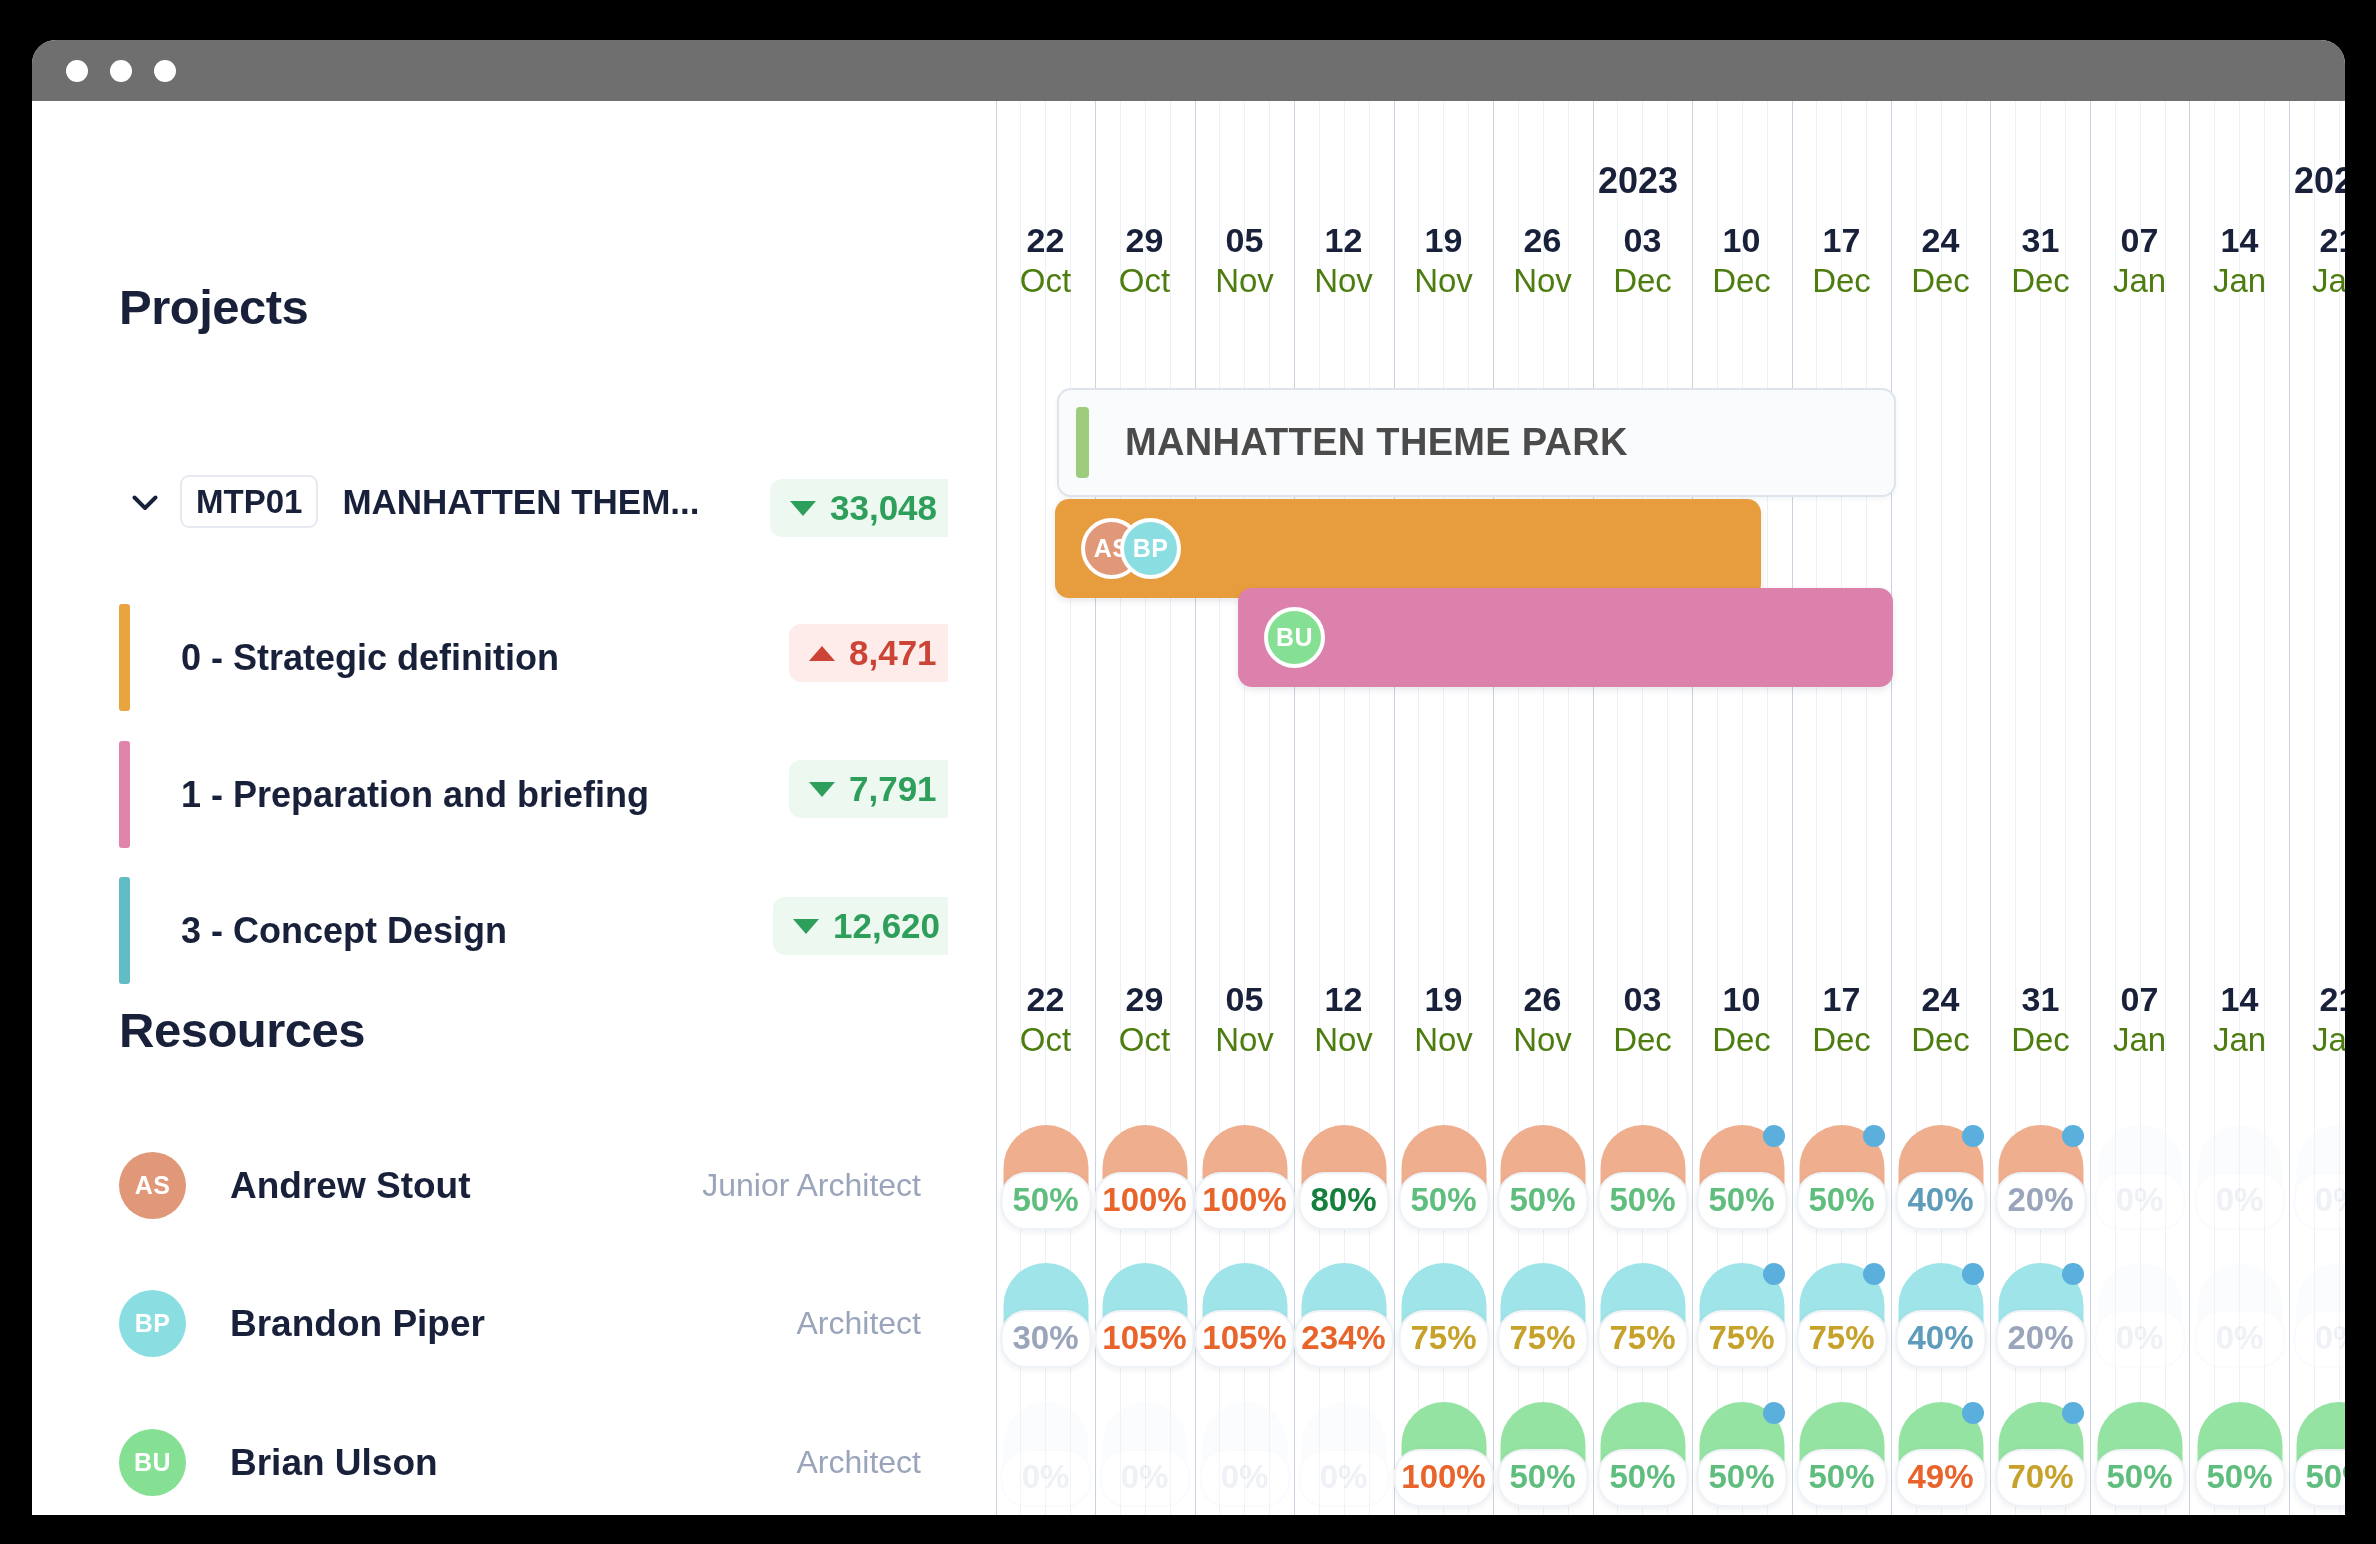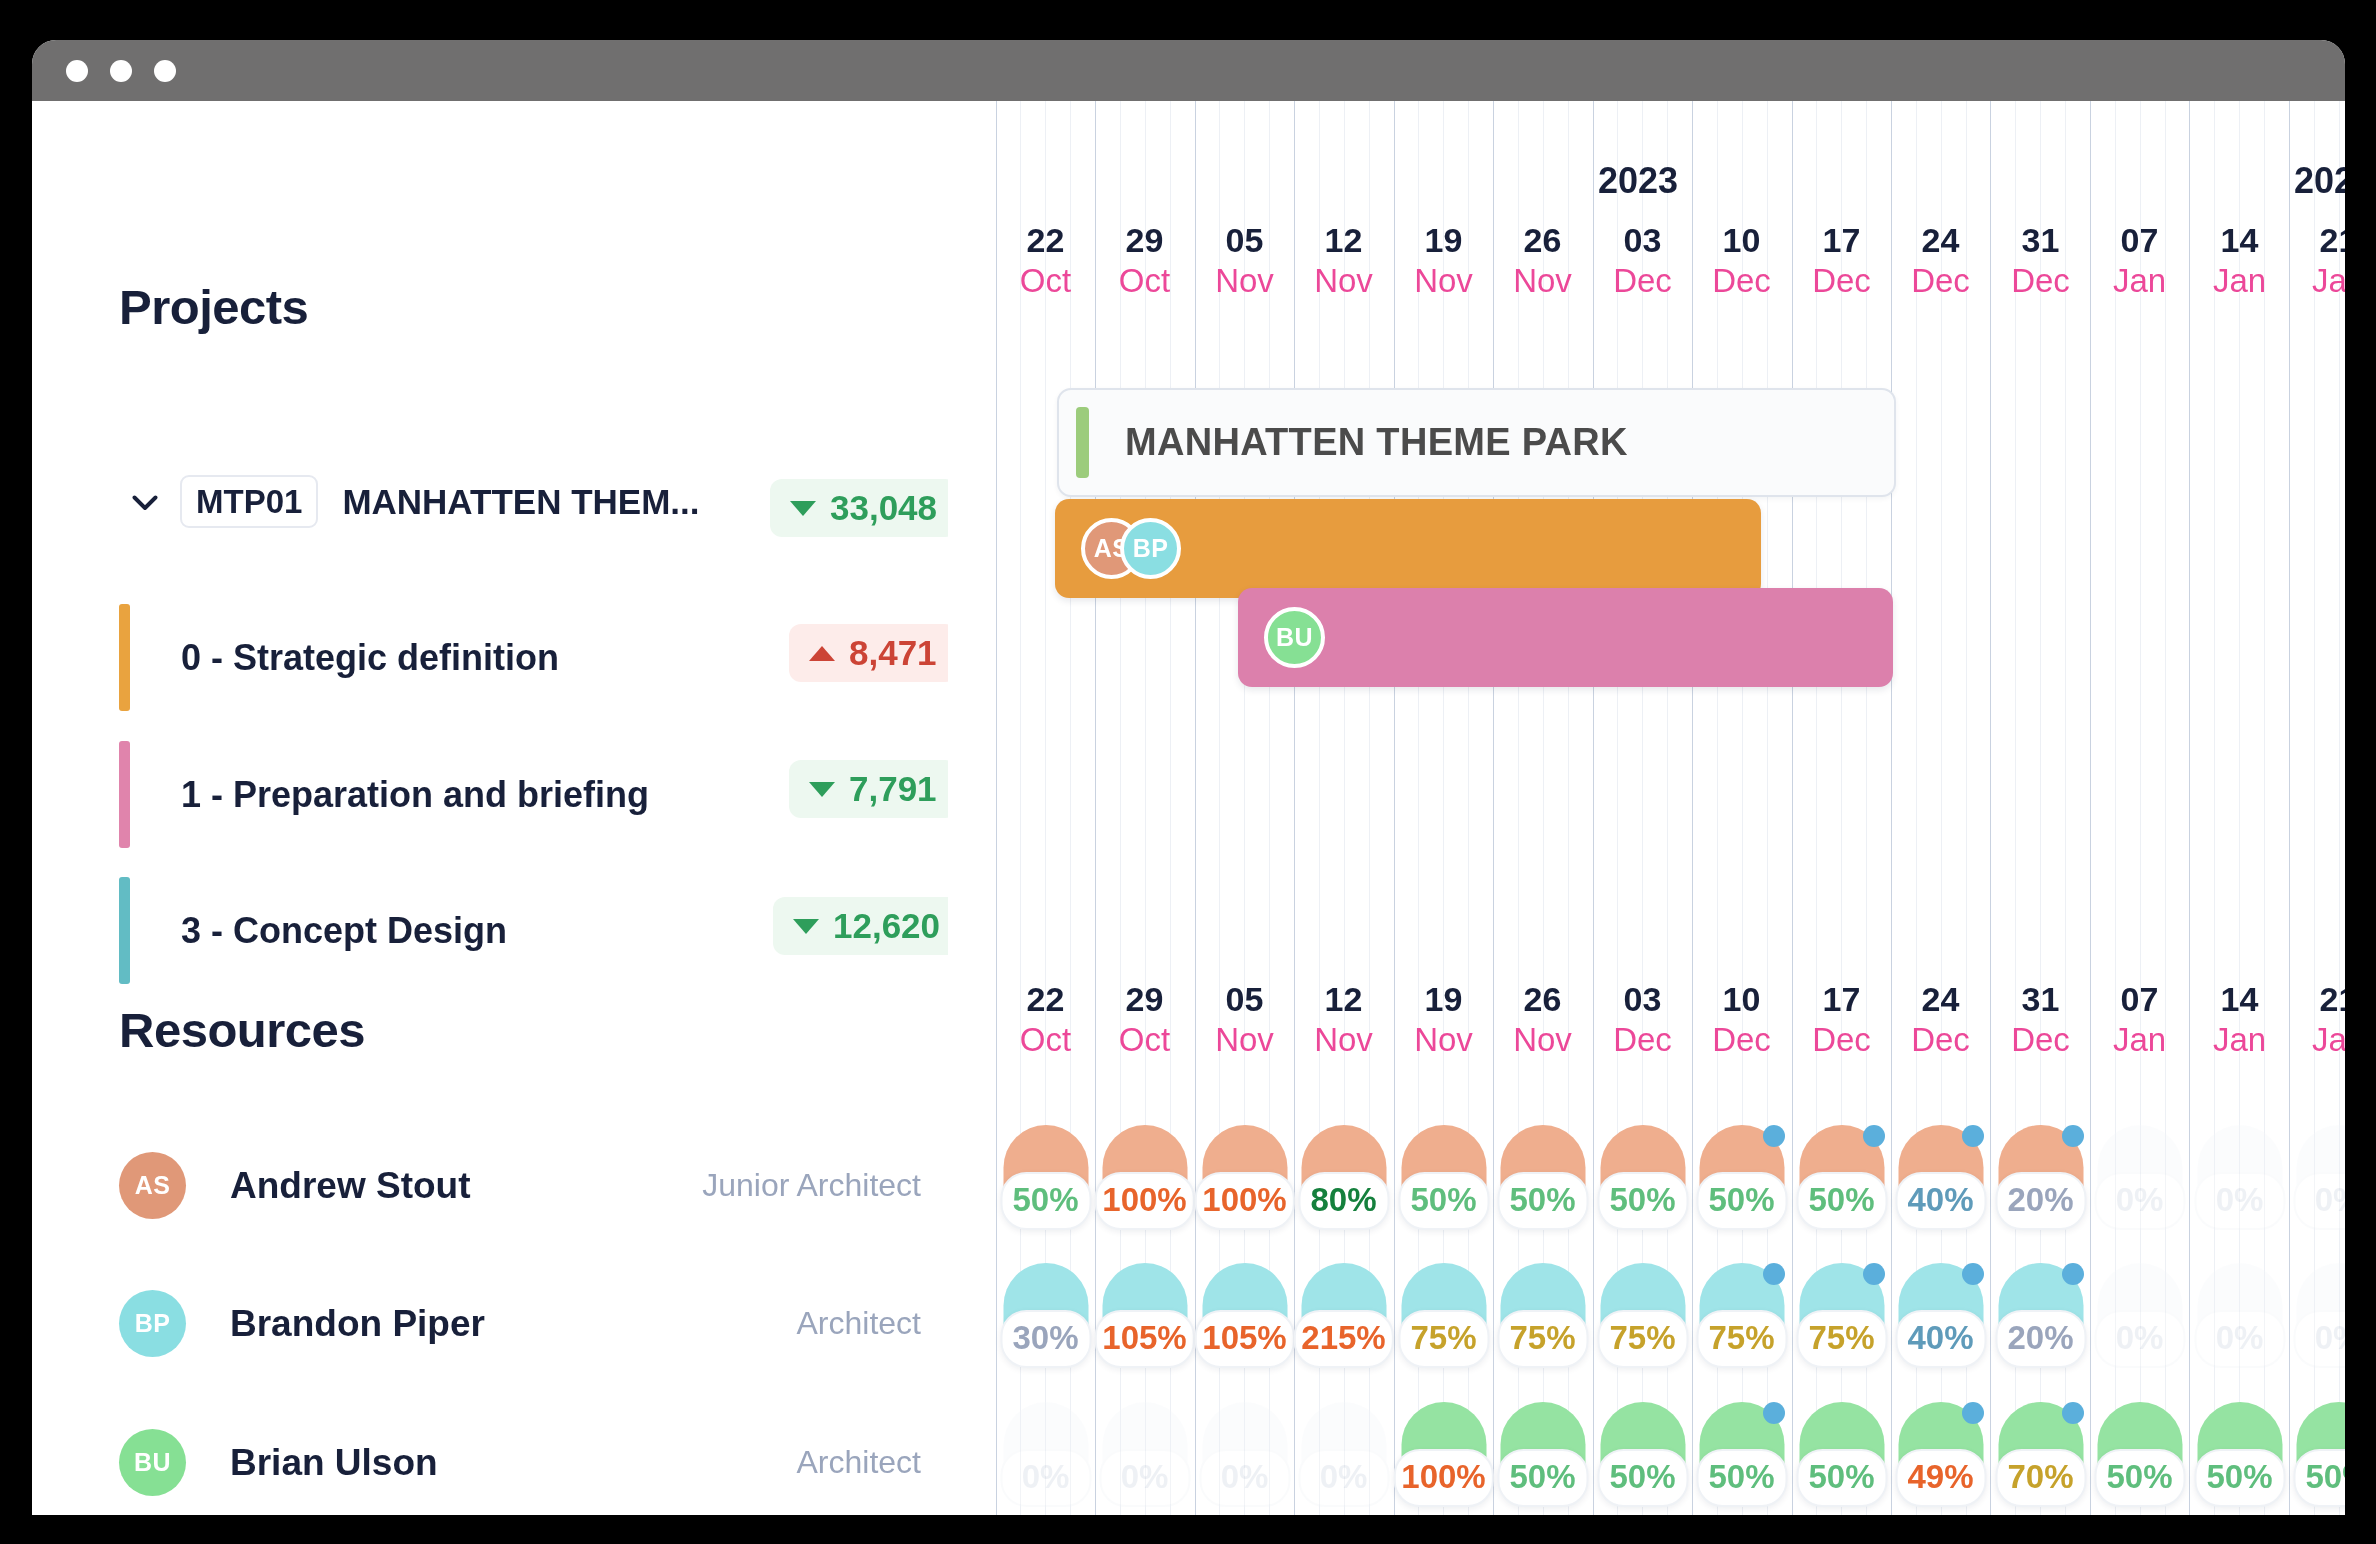--- a/index.html
+++ b/index.html
@@ -214,21 +214,21 @@
   }
   .date-day {
     font-size: 34px;
     font-weight: 700;
     color: #18203A;
     line-height: 1.24;
   }
   .date-mon {
     font-size: 33px;
     font-weight: 400;
-    color: #ec4899;
+    color: #4d7c0f;
     line-height: 1.24;
   }
   .year-label {
     position: absolute;
     font-size: 36px;
     font-weight: 700;
     color: #18203A;
     top: 0px;
   }
 
@@ -710,21 +710,21 @@
             <div class="alloc-cell" style="left: 245px;">
               <div class="head" style="background: rgb(159, 228, 232);">
                 <span class="ini">BP</span>
               </div>
               <div class="pct-pill" style="color: rgb(232, 100, 43);">105%</div>
             </div>
             <div class="alloc-cell" style="left: 344px;">
               <div class="head" style="background: rgb(159, 228, 232);">
                 <span class="ini">BP</span>
               </div>
-              <div class="pct-pill" style="color: rgb(232, 100, 43);">215%</div>
+              <div class="pct-pill" style="color: rgb(232, 100, 43);">234%</div>
             </div>
             <div class="alloc-cell" style="left: 444px;">
               <div class="head" style="background: rgb(159, 228, 232);">
                 <span class="ini">BP</span>
               </div>
               <div class="pct-pill" style="color: rgb(198, 162, 43);">75%</div>
             </div>
             <div class="alloc-cell" style="left: 543px;">
               <div class="head" style="background: rgb(159, 228, 232);">
                 <span class="ini">BP</span>

